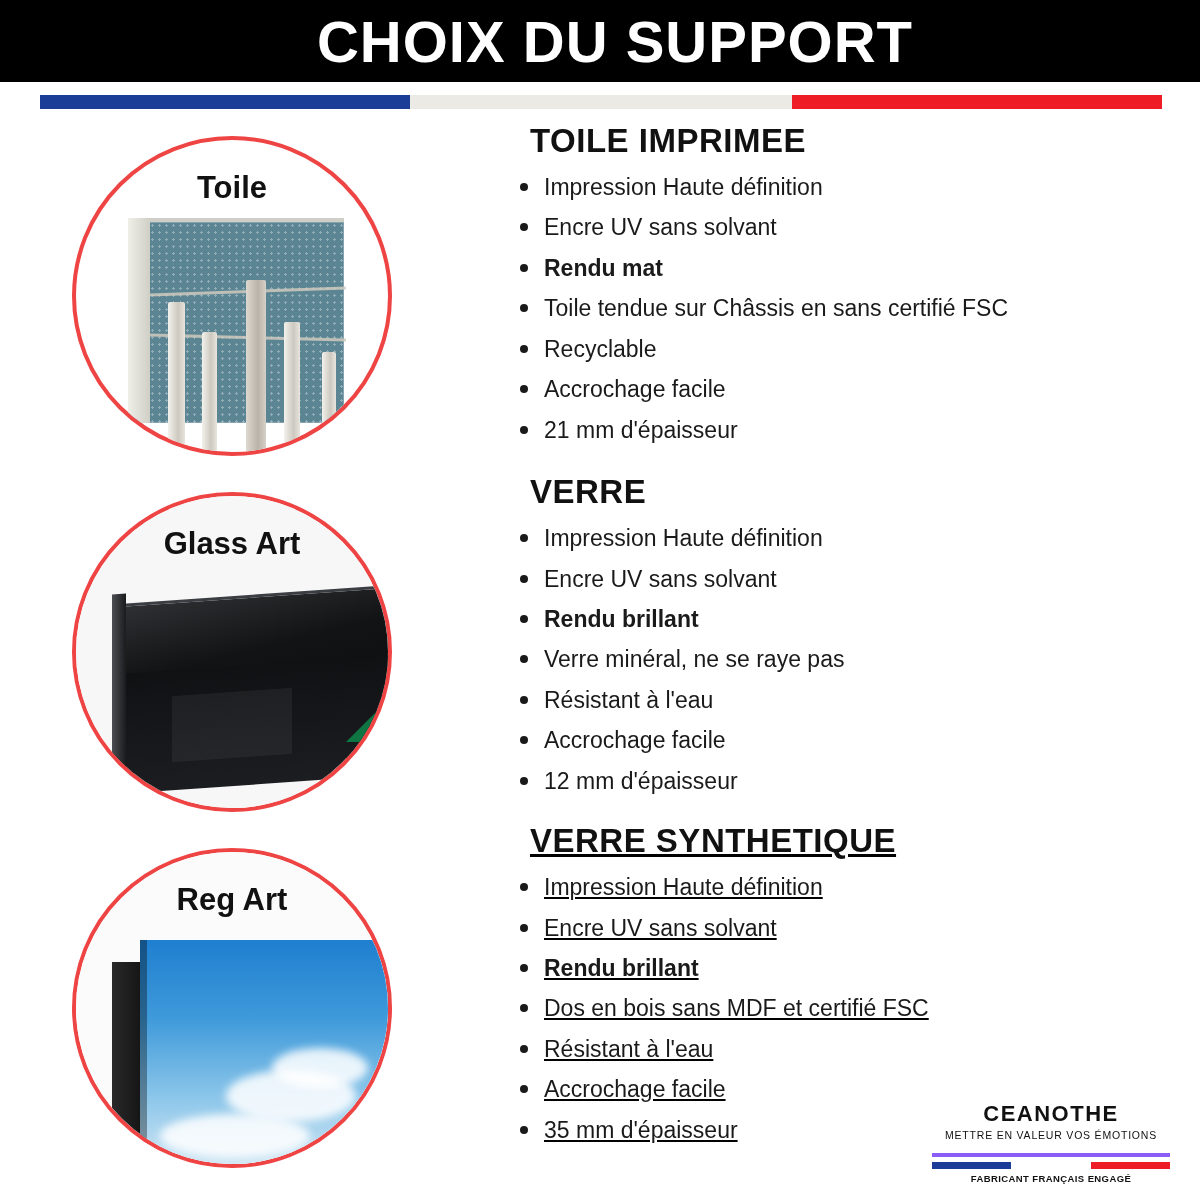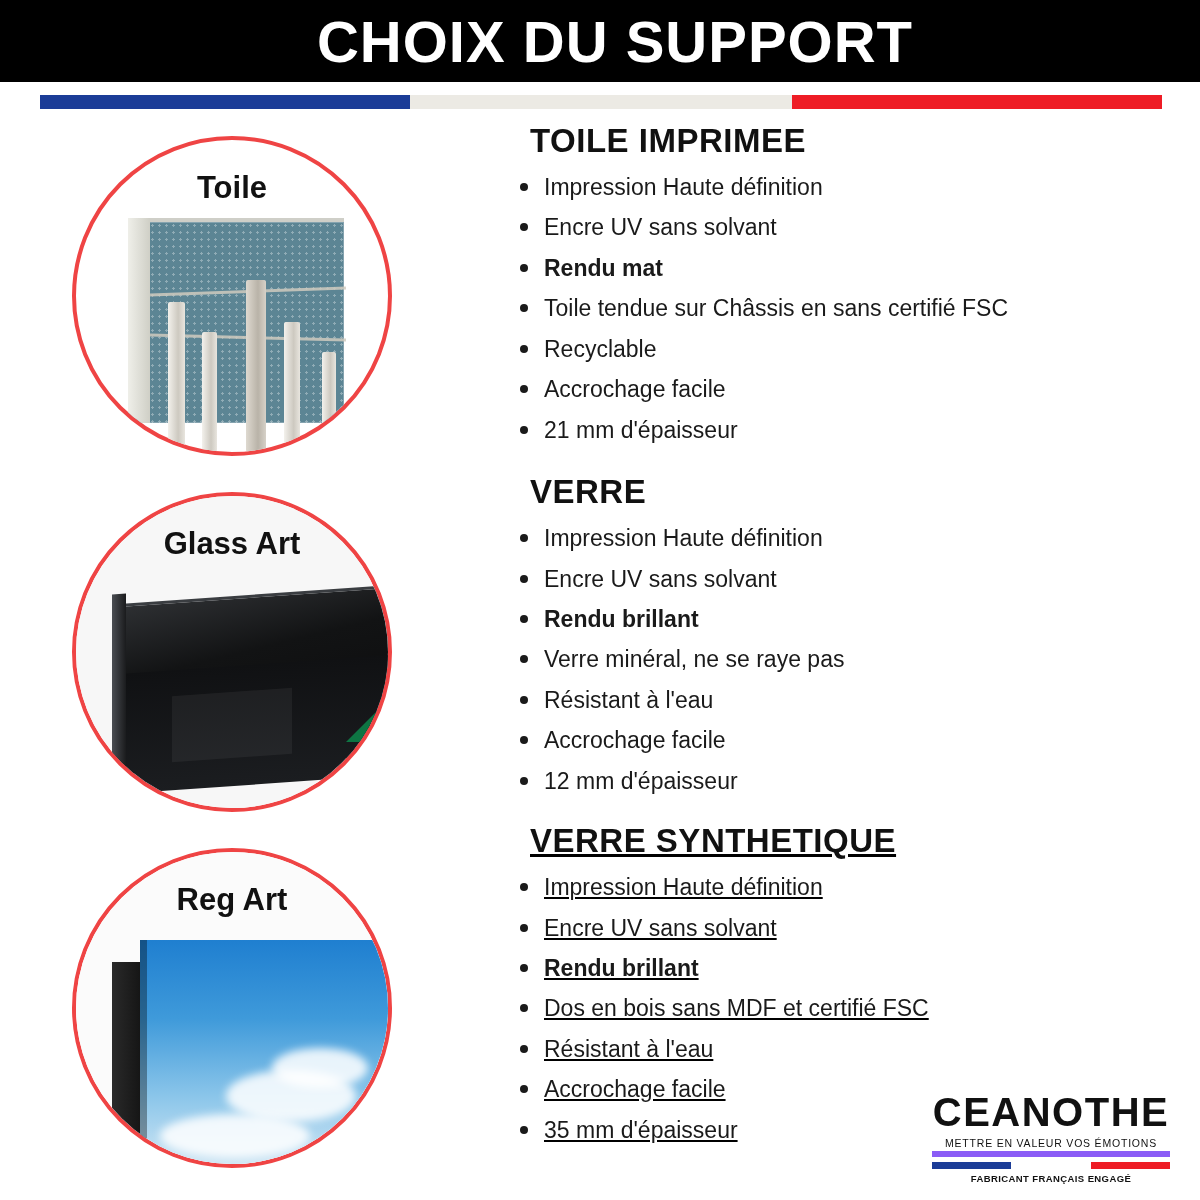--- a/index.html
+++ b/index.html
@@ -162,25 +162,25 @@
 
   .sec-2 { margin-top: 30px; }
   .sec-3 { margin-top: 28px; text-decoration: underline; }
 
   
   .logo {
     position: absolute; right: 30px; bottom: 16px;
     width: 238px; text-align: center;
   }
   .logo-name {
-    font-size: 40px; font-weight: bold; color: #111; letter-spacing: 1.5px;
+    font-size: 22px; font-weight: bold; color: #111; letter-spacing: 1.5px;
   }
   .logo-tag {
     font-size: 10.5px; color: #111; letter-spacing: .8px; margin-top: 2px;
-    padding-bottom: 2px; border-bottom: 6px solid #8b5cf6;
+    padding-bottom: 12px; border-bottom: 4px solid #8b5cf6;
   }
   .logo-flag { display: flex; height: 7px; margin-top: 5px; }
   .logo-flag .s { flex: 1 1 33.3%; }
   .logo-flag .b { background: #1b3c97; }
   .logo-flag .w { background: #ffffff; }
   .logo-flag .r { background: #ee1c25; }
   .logo-sub { font-size: 9.5px; font-weight: bold; color: #111; margin-top: 4px; letter-spacing: .4px; }
 </style>
 </head>
 <body>

